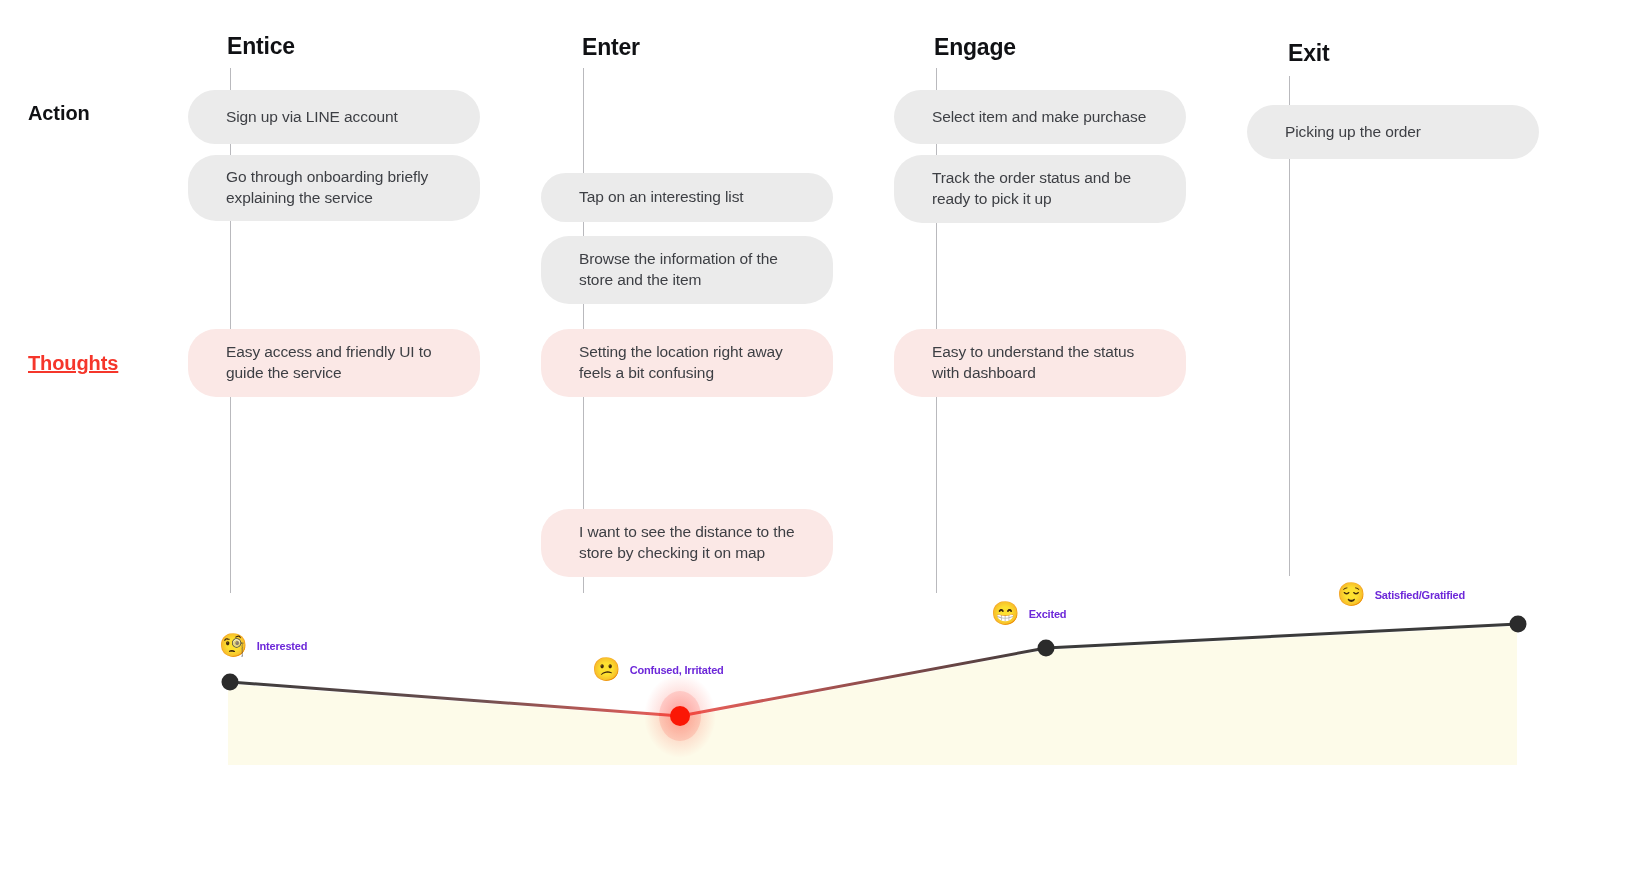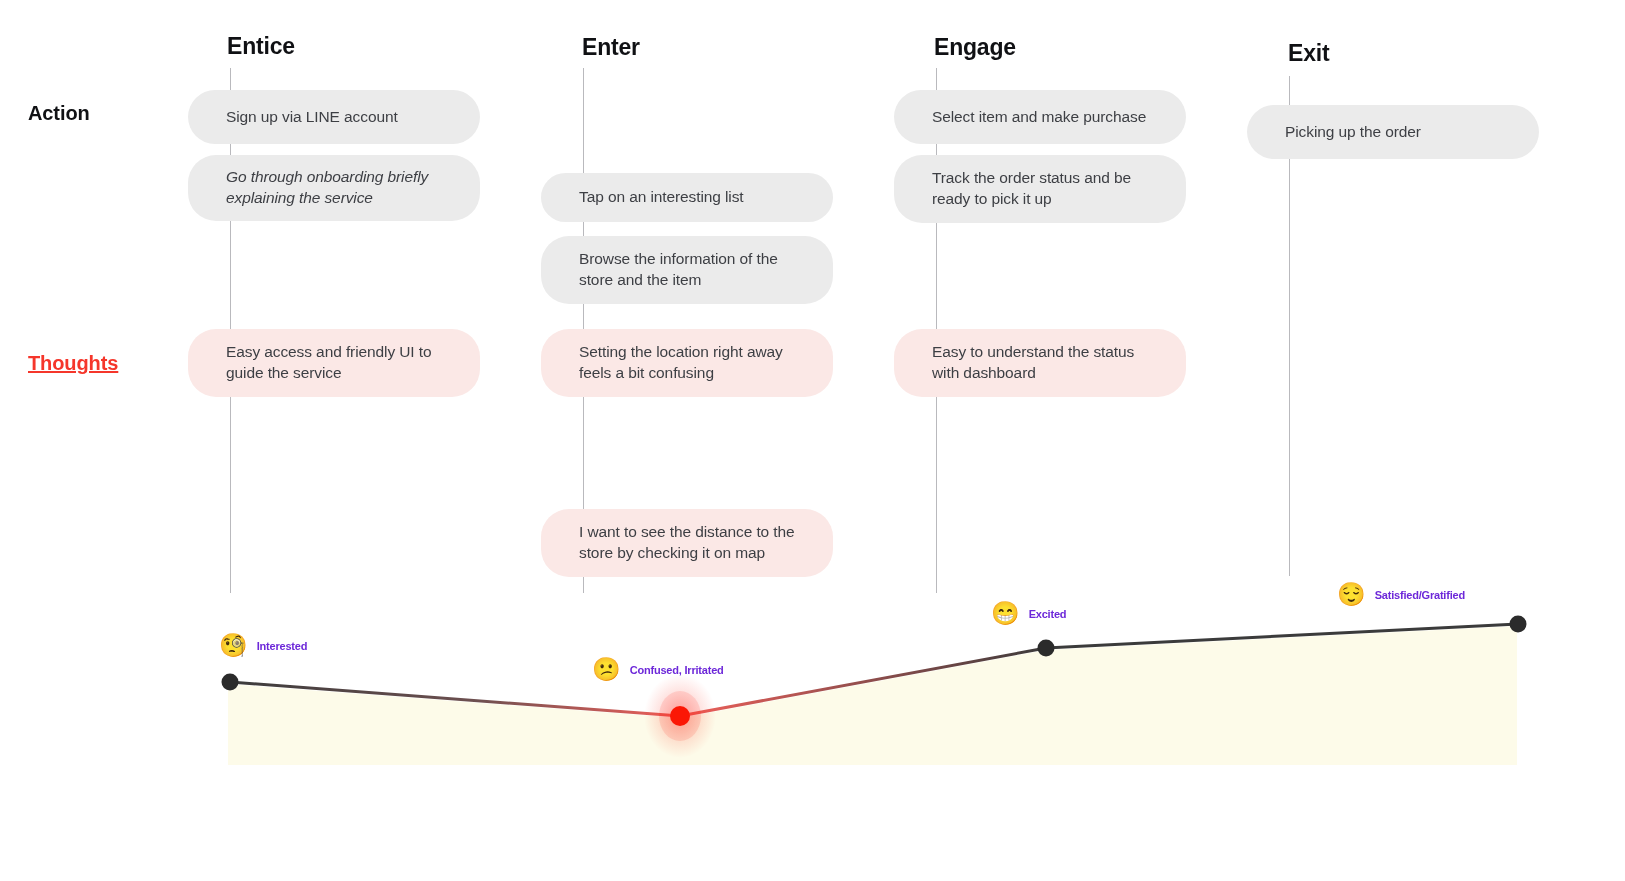--- a/index.html
+++ b/index.html
@@ -109,21 +109,21 @@
   <div class="stage-line" style="left:583px; height:525px;"></div>
   <div class="stage-line" style="left:936px; height:525px;"></div>
   <div class="stage-line" style="left:1289px; top:76px; height:500px;"></div>
 
   <div class="row-label action" style="left:28px; top:102px;">Action</div>
   <div class="row-label thoughts" style="left:28px; top:352px;text-decoration:underline;">Thoughts</div>
 
   <div class="card action" style="left:188px; top:90px; width:292px; height:54px;">
     <span>Sign up via LINE account</span>
   </div>
-  <div class="card action" style="left:188px; top:155px; width:292px; height:66px;font-style:italic;">
+  <div class="card action" style="left:188px; top:155px; width:292px; height:66px;">
     <span>Go through onboarding briefly explaining the service</span>
   </div>
 
   <div class="card action" style="left:541px; top:173px; width:292px; height:49px;">
     <span>Tap on an interesting list</span>
   </div>
   <div class="card action" style="left:541px; top:236px; width:292px; height:68px;">
     <span>Browse the information of the store and the item</span>
   </div>
 

